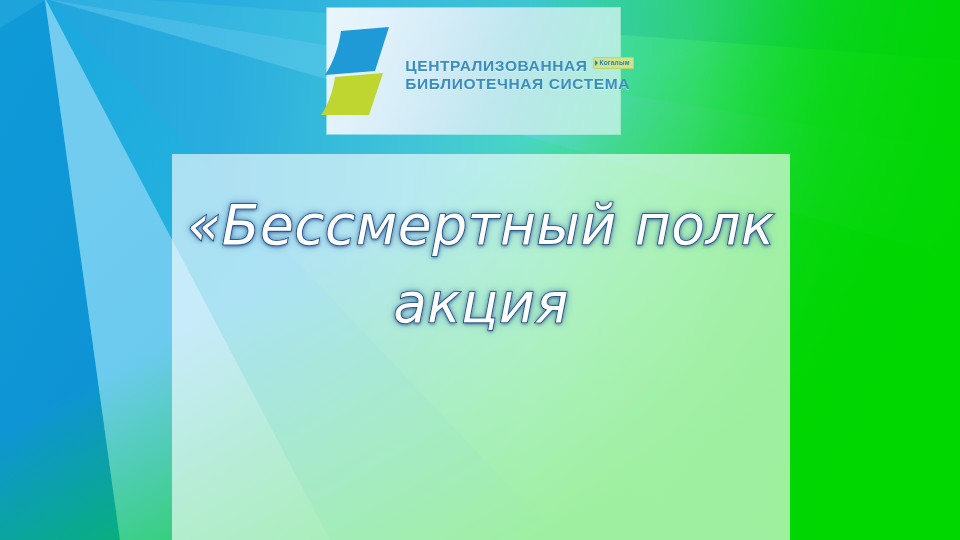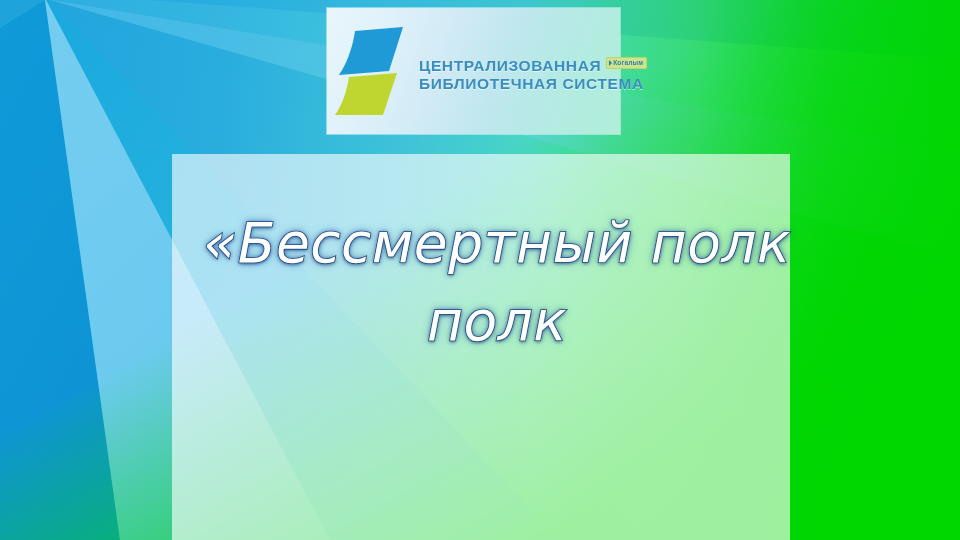--- a/index.html
+++ b/index.html
@@ -78,20 +78,21 @@
         #b0eed9 100%);
     box-shadow: 0 0 0 1px rgba(255,255,255,0.45);
   }
   .logo-inner {
     position: absolute;
     inset: 0;
     display: flex;
     align-items: center;
     padding-left: 8px;
     box-sizing: border-box;
+    justify-content: center;
   }
   .logo-mark {
     width: 72px;
     height: 92px;
     flex: 0 0 auto;
     margin-right: 12px;
   }
   .logo-mark svg { display:block; width:72px; height:92px; }
   .logo-text {
     display: flex;
@@ -147,25 +148,24 @@
     top: 154px;
     width: 618px;
     height: 386px;
     background: rgba(255,255,255,0.62);
   }
 
   
   .title-block {
     position: absolute;
     left: 172px;
-    top: 204px;
+    top: 186px;
     width: 618px;
     text-align: center;
     z-index: 5;
-    padding-left: 16px;
   }
   .title-line {
     font-family: "DejaVu Sans", sans-serif;
     font-size: 55px;
     font-weight: 400;
     font-style: italic;
     line-height: 1.42;
     color: #ffffff;
     letter-spacing: 0.5px;
     -webkit-text-stroke: 1.6px #1f3f6b;
@@ -249,16 +249,16 @@
         </span>
         <span class="logo-line">БИБЛИОТЕЧНАЯ СИСТЕМА</span>
       </span>
     </div>
   </div>
 
   <div class="content-panel"></div>
 
   <div class="title-block">
     <div class="title-line">«Бессмертный полк</div>
-    <div class="title-line">полк</div>
+    <div class="title-line">акция</div>
   </div>
 
 </div>
 
 </body></html>

